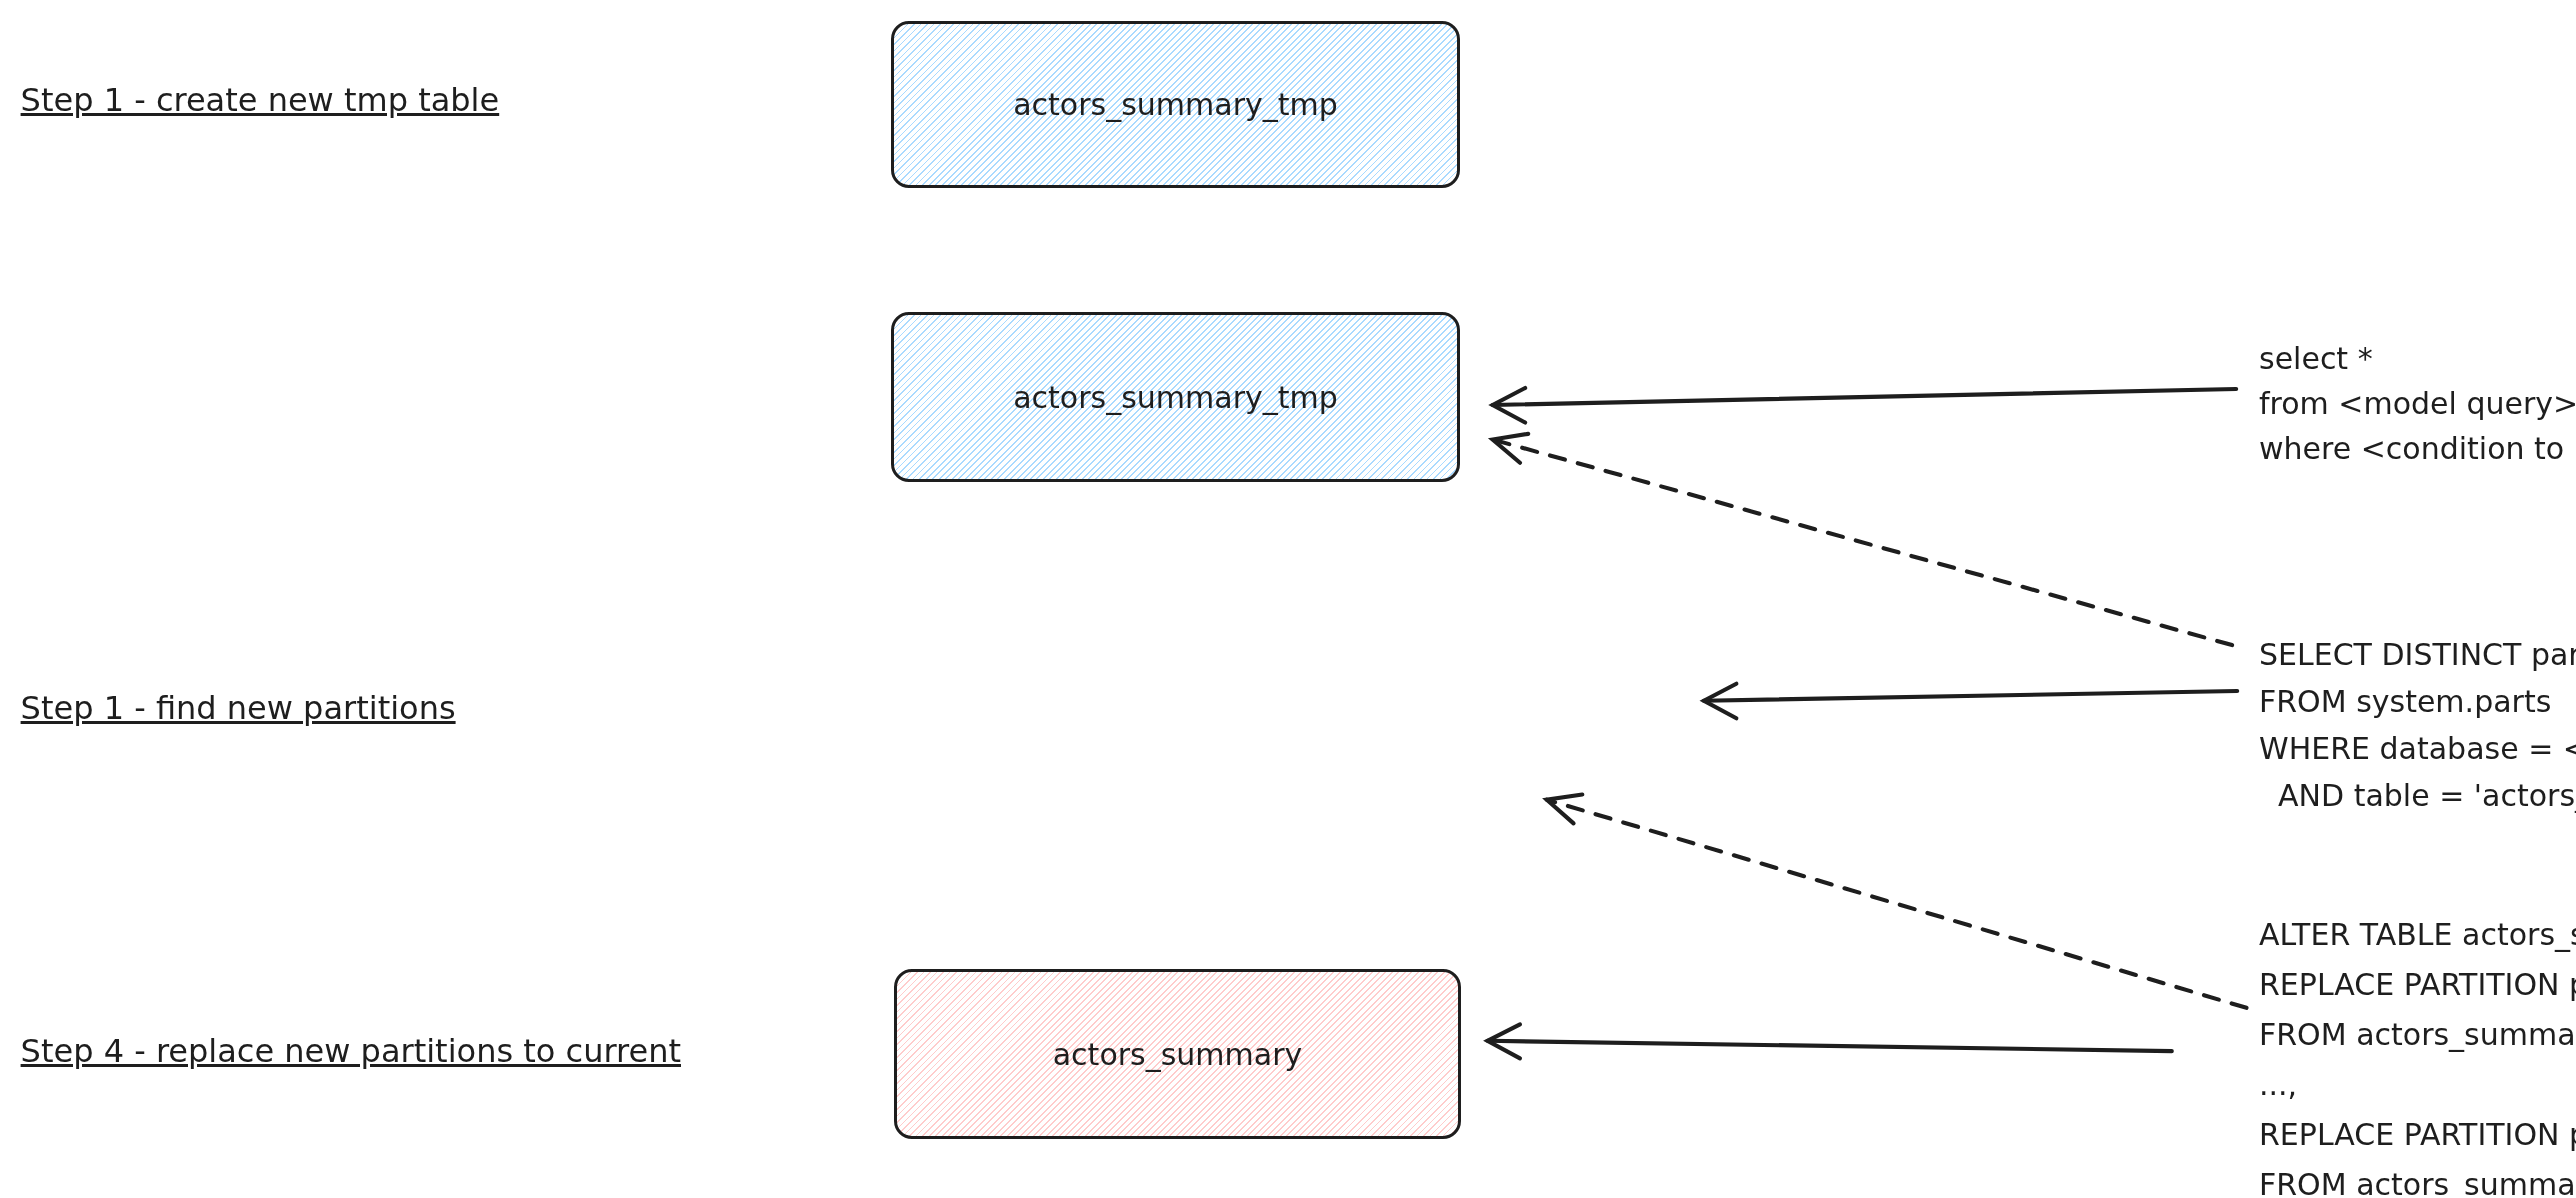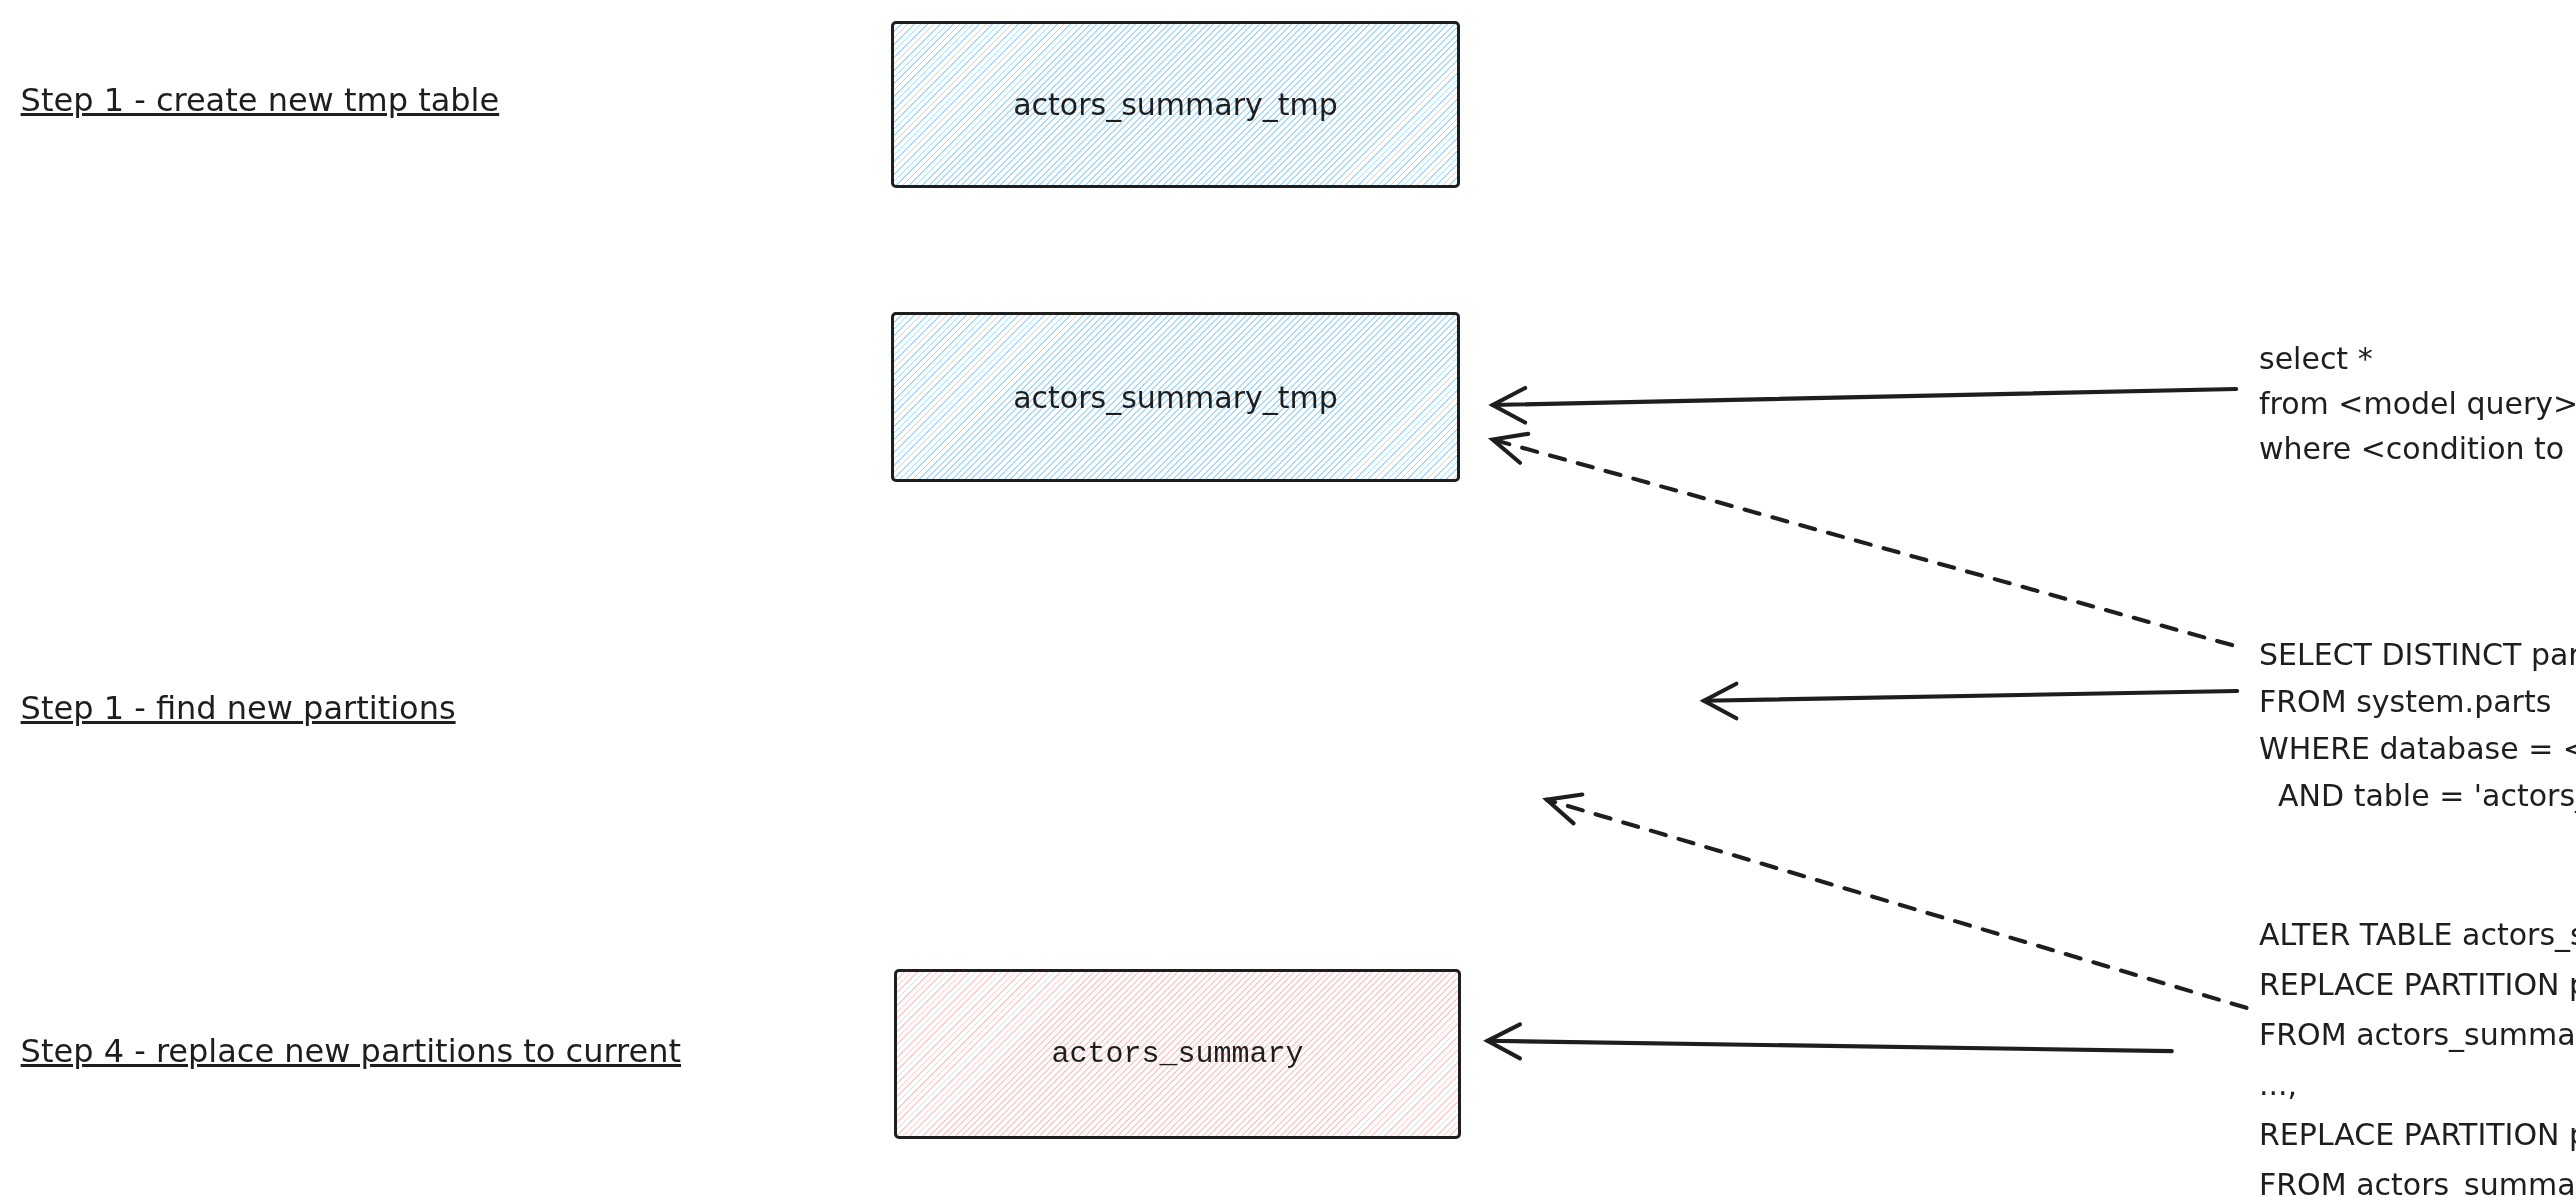--- a/index.html
+++ b/index.html
@@ -36,36 +36,35 @@
     position: absolute;
     box-sizing: border-box;
     border: 3.6px solid #1e1e1e;
     display: flex;
     align-items: center;
     justify-content: center;
     font-size: 30px;
     white-space: nowrap;
     background-color: #ffffff;
   }
-  .rounded { border-radius: 5px; }
+  .rounded { border-radius: 18px; }
   .hatch-blue {
     background-image: repeating-linear-gradient(135deg,
       rgba(165,216,255,0.95) 0px, rgba(165,216,255,0.95) 1.3px,
       rgba(255,255,255,0) 1.3px, rgba(255,255,255,0) 4.6px);
   }
   .hatch-green {
     background-image: repeating-linear-gradient(135deg,
       rgba(178,242,187,0.95) 0px, rgba(178,242,187,0.95) 1.3px,
       rgba(255,255,255,0) 1.3px, rgba(255,255,255,0) 4.6px);
   }
   .hatch-red {
     background-image: repeating-linear-gradient(135deg,
       rgba(255,201,201,0.95) 0px, rgba(255,201,201,0.95) 1.3px,
       rgba(255,255,255,0) 1.3px, rgba(255,255,255,0) 4.6px);
-    font-family: Liberation Mono, monospace;
   }
   .code-block {
     position: absolute;
     left: 2259px;
     font-size: 30px;
     white-space: pre;
     color: #1e1e1e;
   }
   #code-step2 { top: 336px;  line-height: 45px; }
   #code-step3 { top: 631px; line-height: 47px; }

